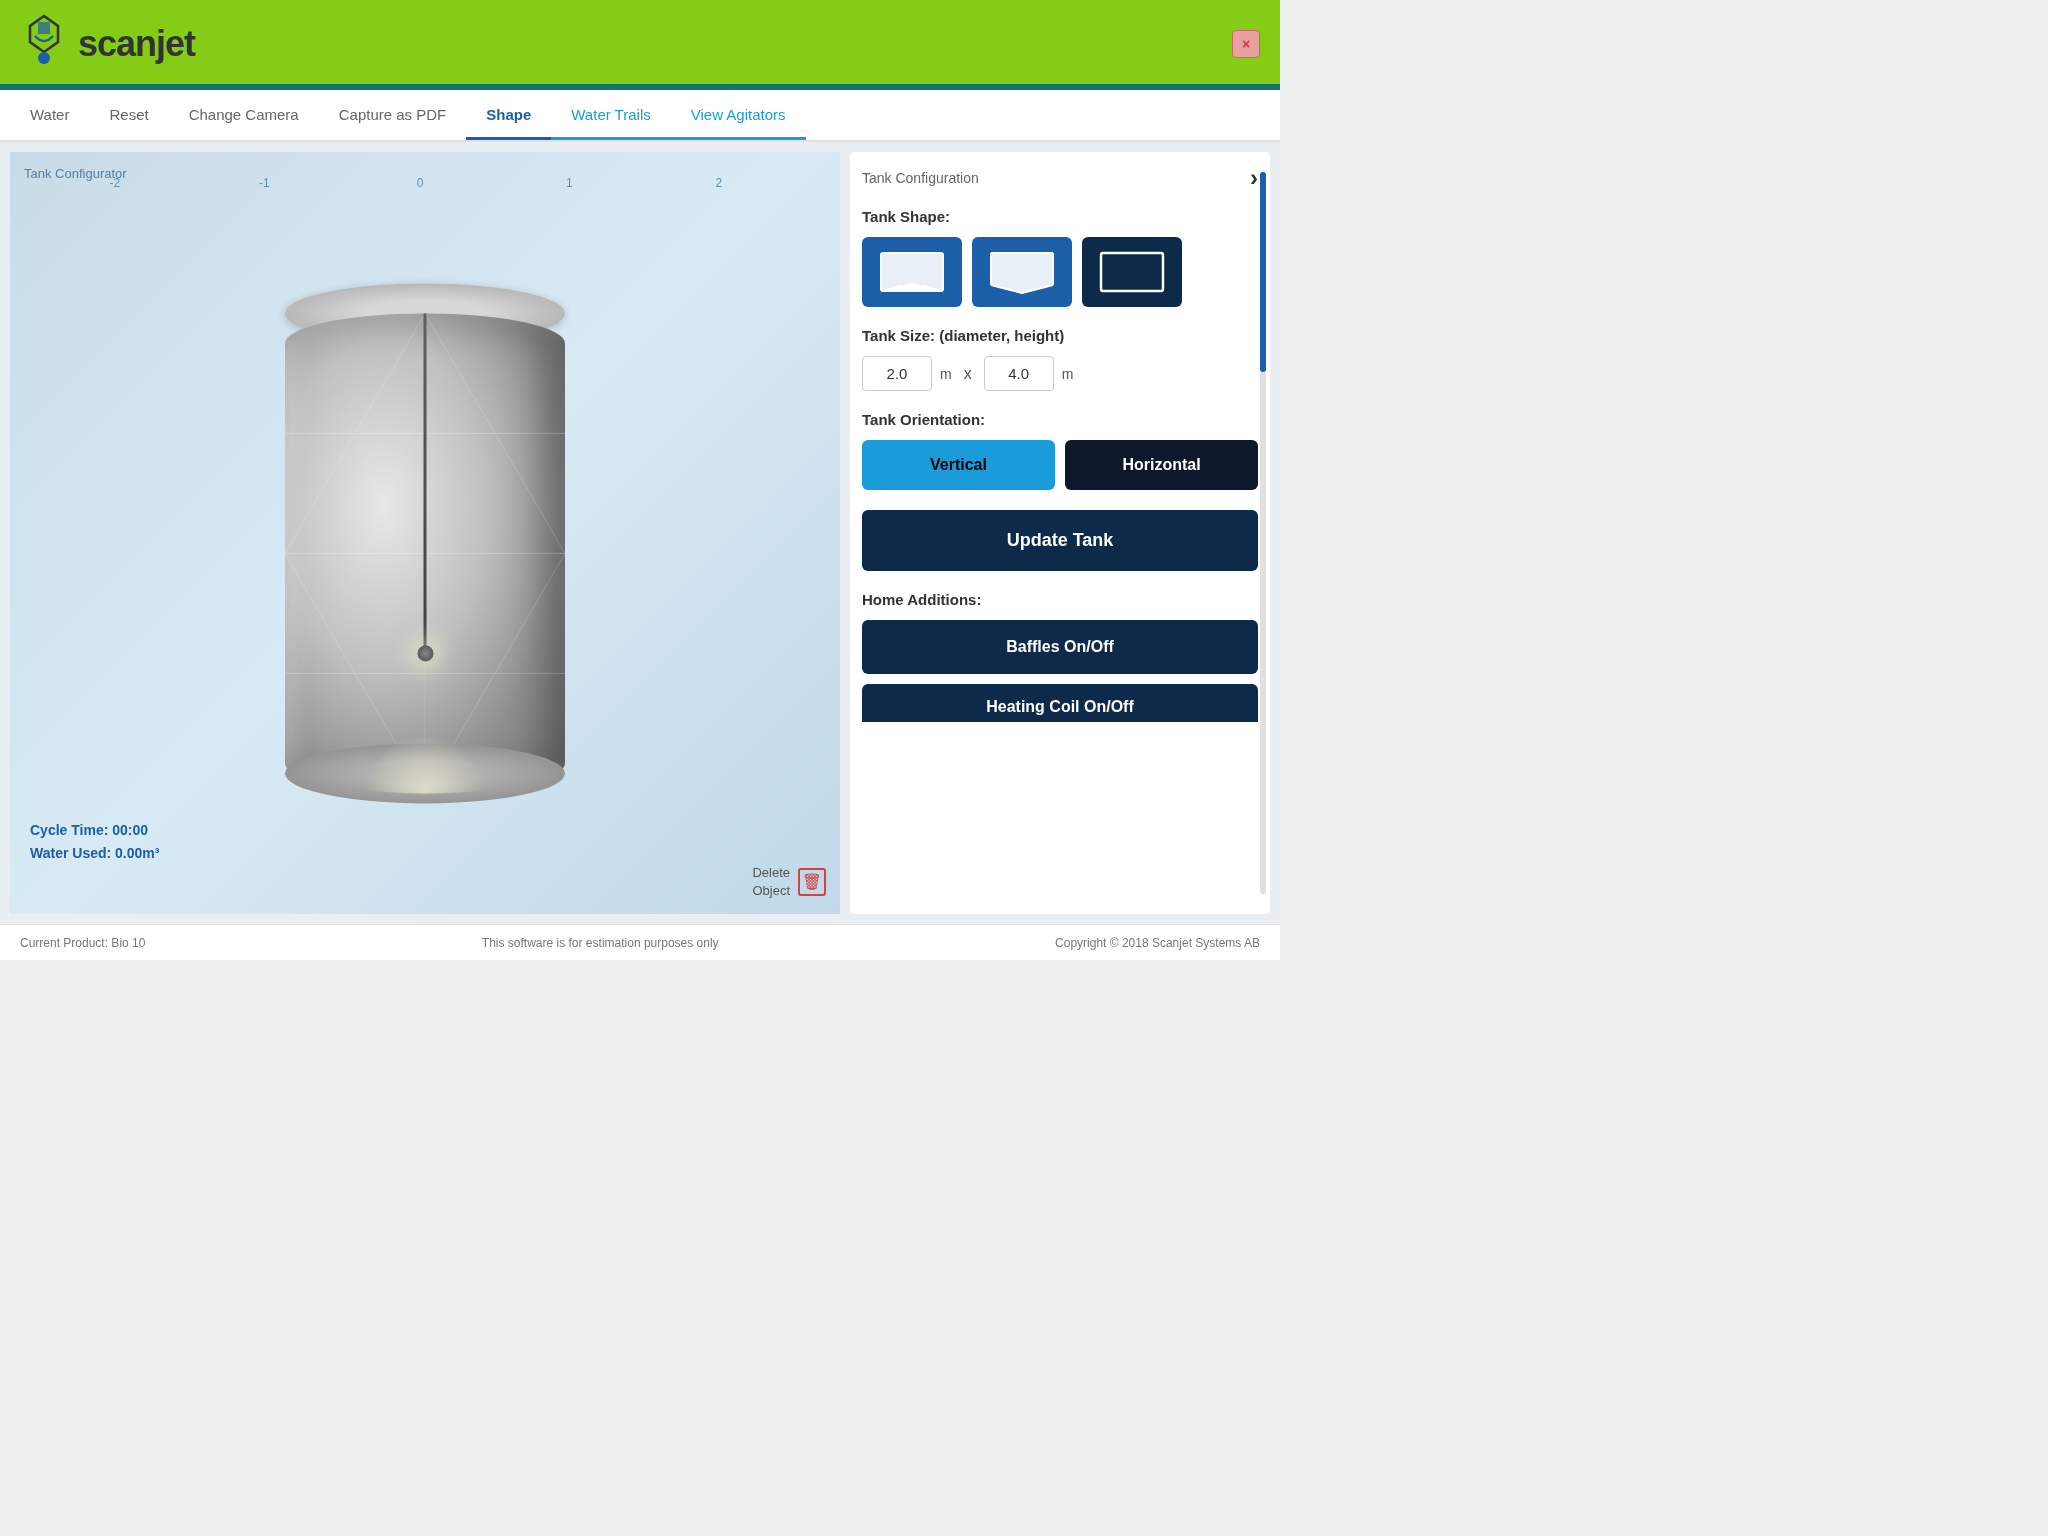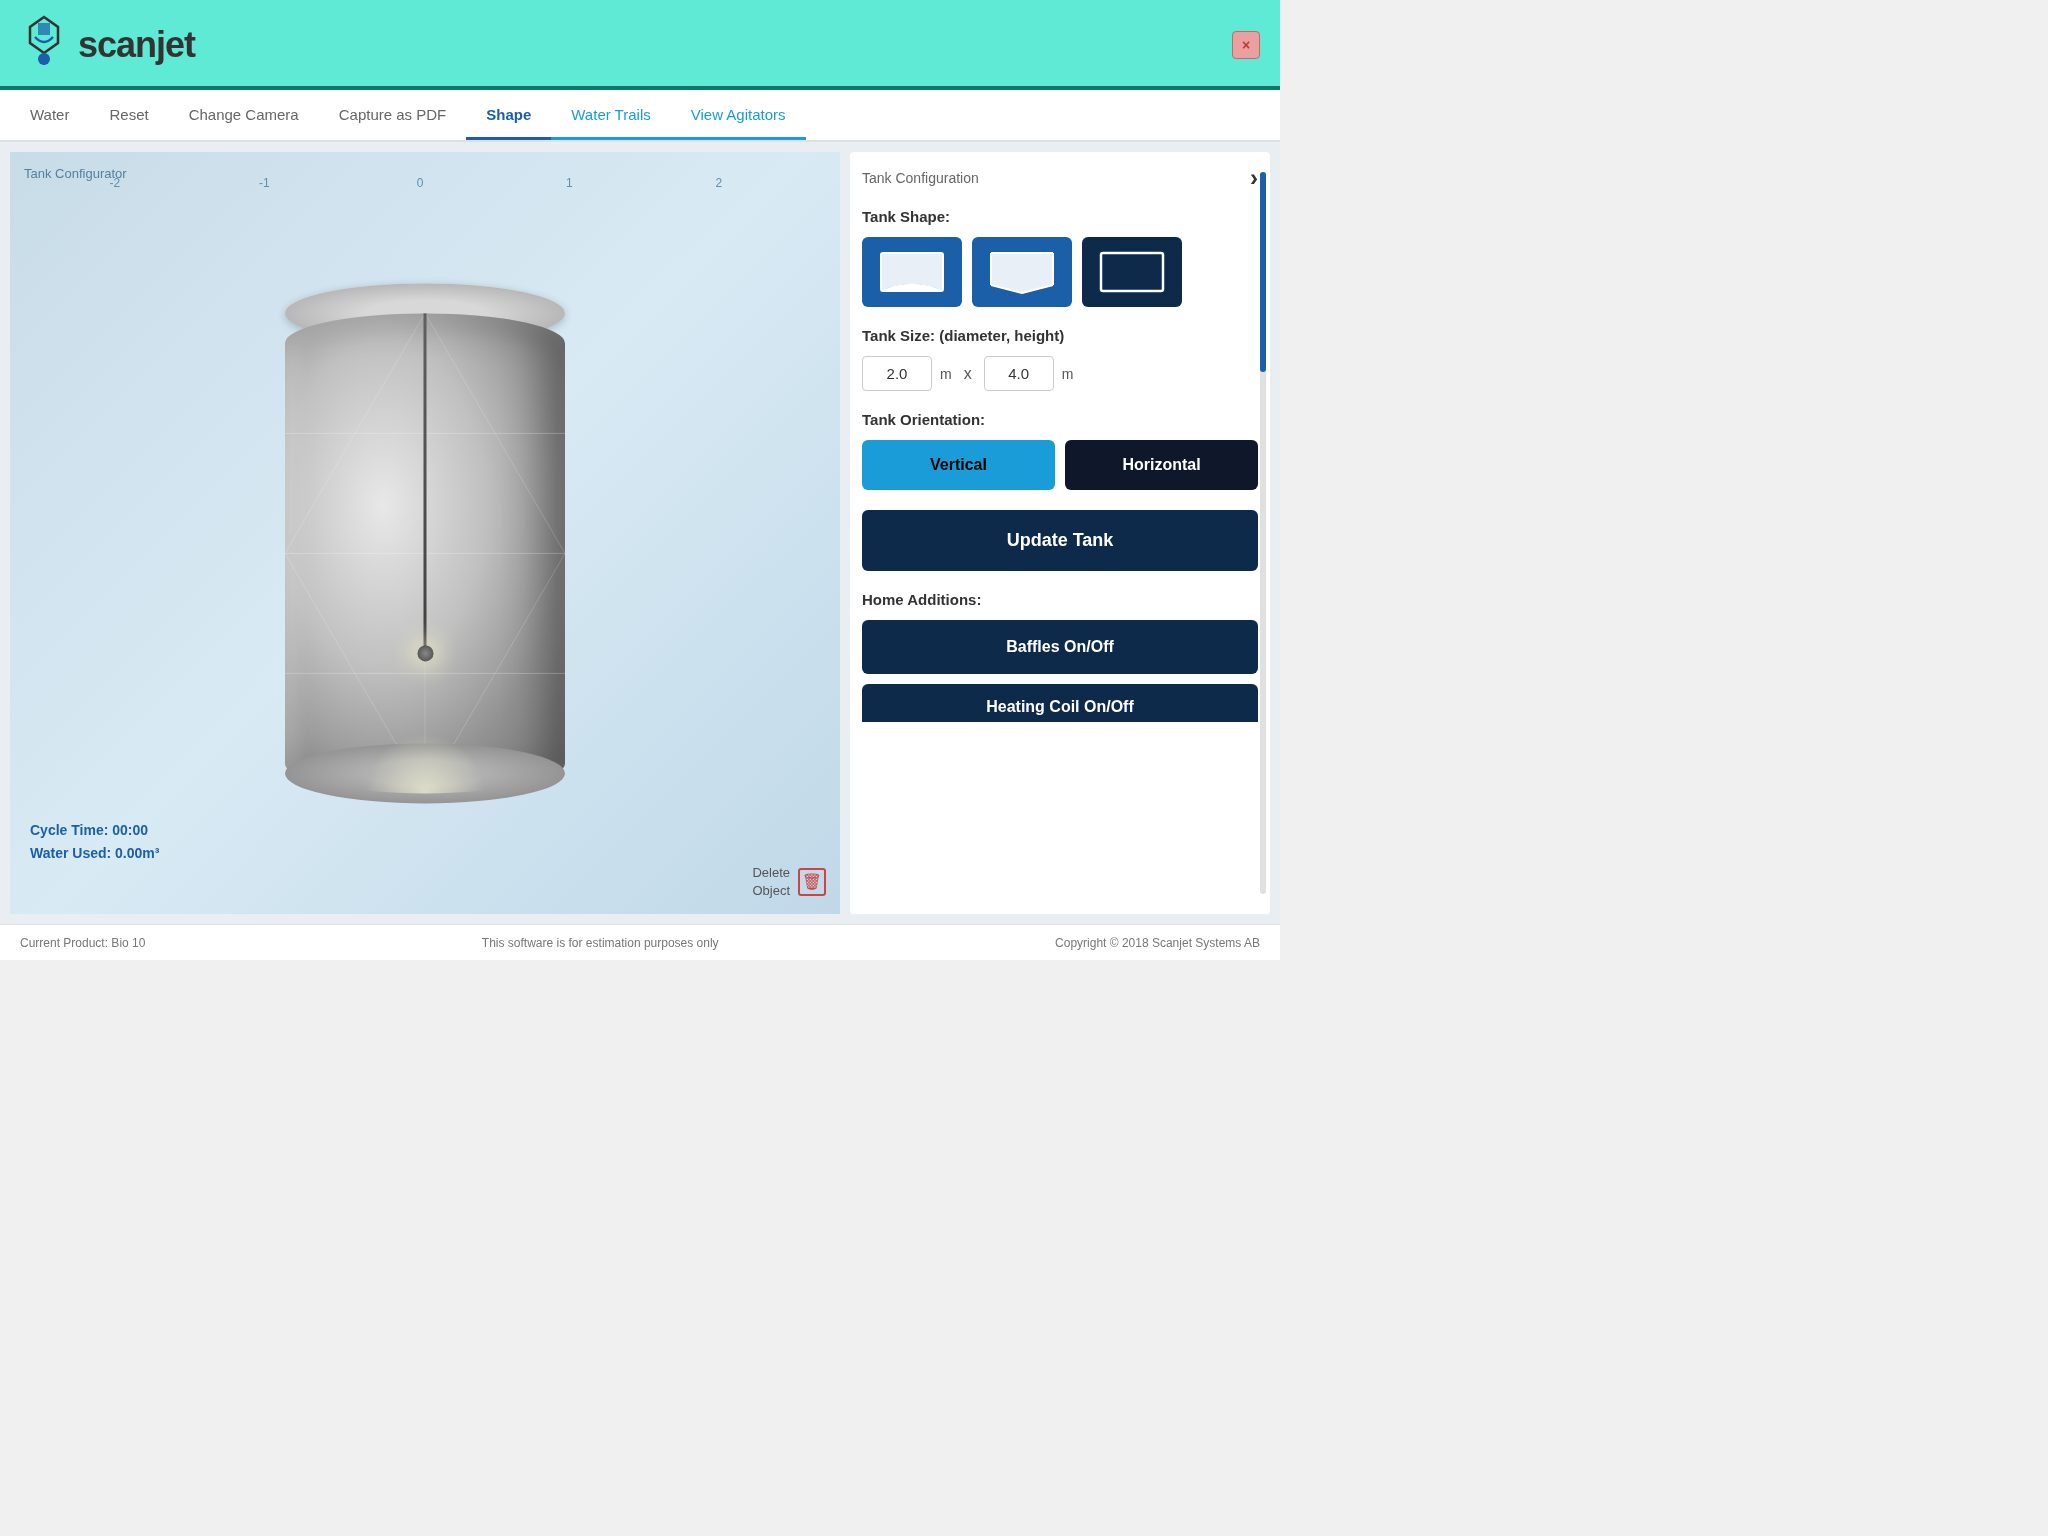--- a/index.html
+++ b/index.html
@@ -8,26 +8,26 @@
       background: #f0f0f0;
       width: 1280px;
       height: 960px;
       overflow: hidden;
       display: flex;
       flex-direction: column;
     }
 
     
     #header {
-      background: #5eead4;
+      background: #84cc16;
       padding: 12px 20px 8px 20px;
       display: flex;
       align-items: center;
       justify-content: space-between;
-      border-bottom: 4px solid #0f766e;
+      border-bottom: 6px solid #0f766e;
       height: 90px;
     }
     #logo-area {
       display: flex;
       align-items: center;
       gap: 10px;
     }
     #logo-icon {
       width: 48px;
       height: 60px;

